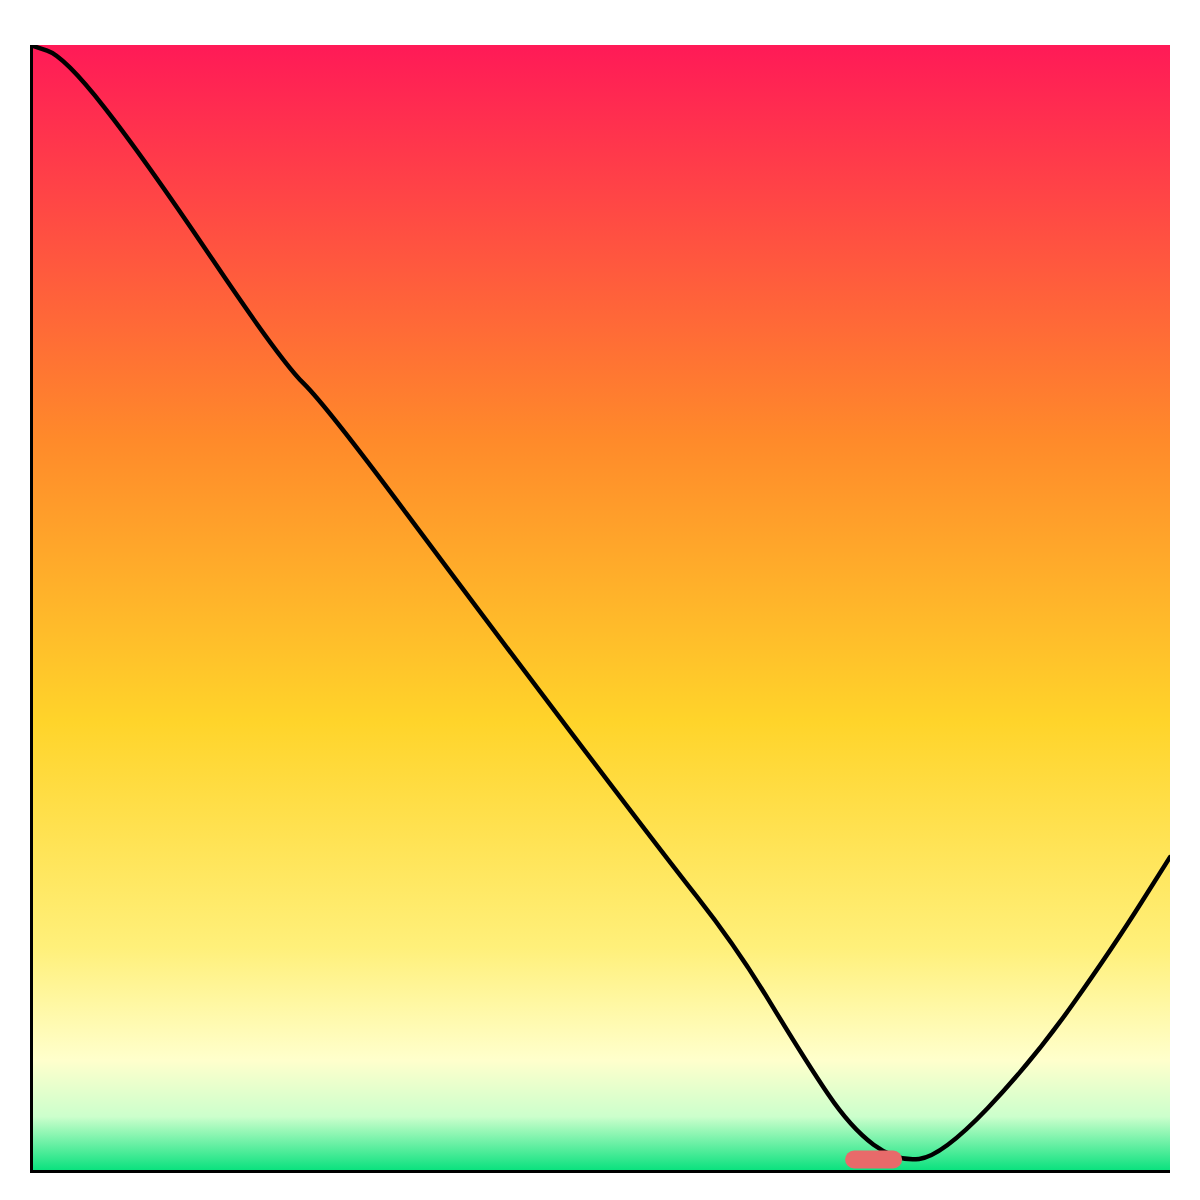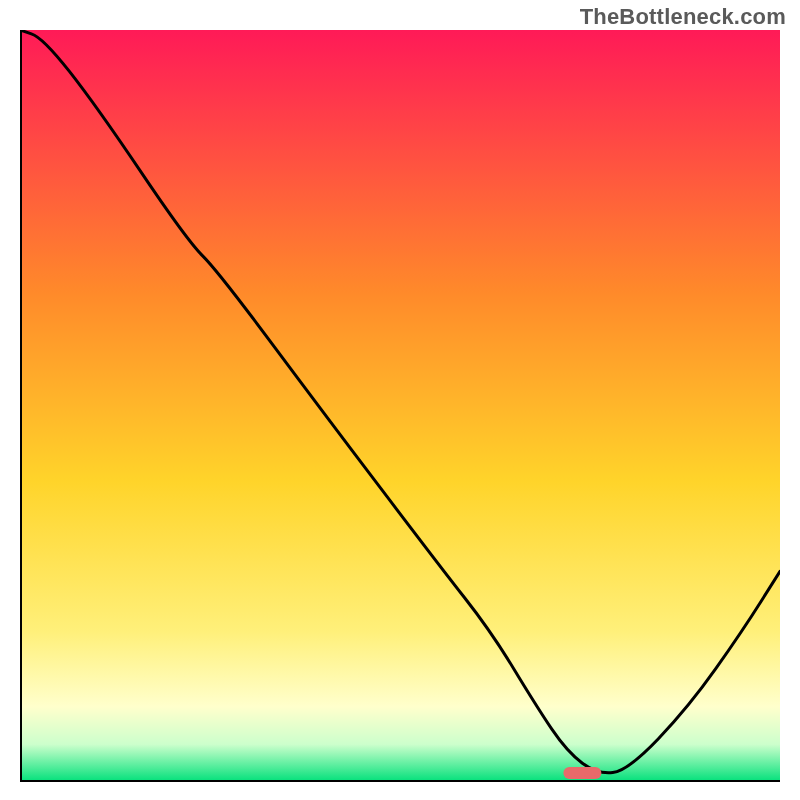--- a/index.html
+++ b/index.html
@@ -32,21 +32,20 @@
     width: 760px;
     height: 752px;
   }
   svg { display: block; }
 </style>
 </head>
 <body>
 
 <div class="stage">
 
-  <div class="watermark">TheBottleneck.com</div>
 
   <div class="plot">
     <svg width="760" height="752" viewBox="0 0 760 752" preserveAspectRatio="none">
       <defs>
         <linearGradient id="bg-grad" x1="0" y1="0" x2="0" y2="1">
           <stop id="g0" offset="0%" stop-color="#ff1a57"></stop>
           <stop id="g1" offset="35%" stop-color="#ff8a2a"></stop>
           <stop id="g2" offset="60%" stop-color="#ffd42a"></stop>
           <stop id="g3" offset="80%" stop-color="#fff07a"></stop>
           <stop id="g4" offset="90%" stop-color="#ffffcc"></stop>

